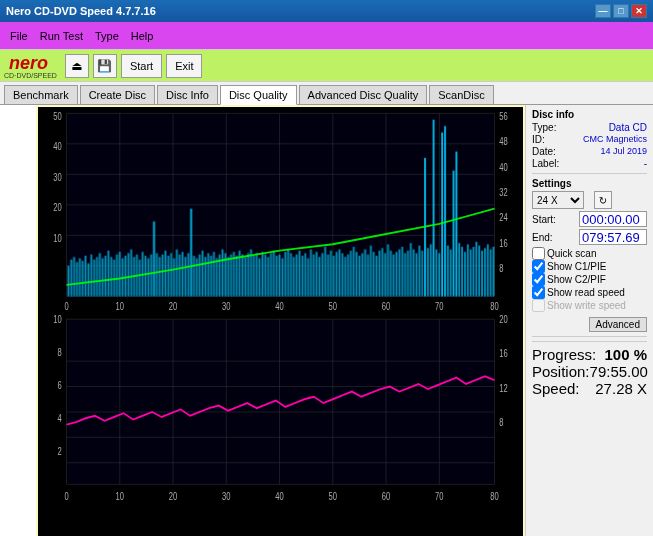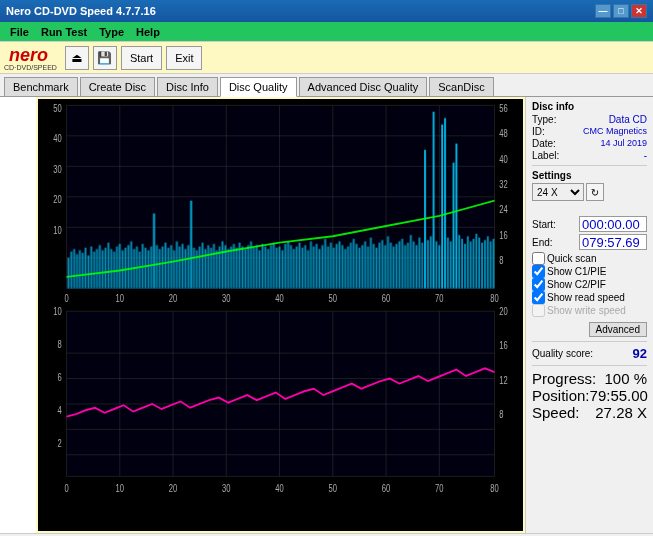--- a/index.html
+++ b/index.html
@@ -19,34 +19,33 @@
     }
     .title-bar-buttons { display: flex; gap: 2px; }
     .title-btn {
       width: 16px; height: 14px; background: #5599cc; border: 1px solid #3377aa;
       color: white; font-size: 9px; display: flex; align-items: center; justify-content: center;
       cursor: pointer;
     }
 
     
     .menu-bar {
-      background: #22c55e;
-      height: 20px;
+      background: #d946ef;
+      height: 28px;
       display: flex;
       align-items: center;
       padding: 0 4px;
       border-bottom: 1px solid #ccc;
       font-size: 11px;
-      font-weight: bold;
     }
     .menu-item { padding: 2px 6px; cursor: pointer; }
 
     
     .toolbar {
-      background: #fef9c3;
+      background: #bef264;
       height: 32px;
       display: flex;
       align-items: center;
       padding: 2px 4px;
       gap: 4px;
       border-bottom: 1px solid #ccc;
     }
     .nero-logo { font-size: 18px; font-weight: bold; color: #cc0000; margin-right: 4px; font-style: italic; }
     .nero-sub { font-size: 7px; color: #333; margin-top: -2px; }
     .drive-select {
@@ -104,21 +103,21 @@
       overflow: hidden;
     }
     .panel-section-title { font-weight: bold; margin-bottom: 2px; font-size: 10px; }
     .panel-row { display: flex; justify-content: space-between; margin-bottom: 1px; }
     .panel-value { color: #0000cc; }
     .divider { border-top: 1px solid #ccc; margin: 4px 0; }
     .input-field {
       border: 1px solid #999; background: white; height: 16px; font-size: 13px;
       padding: 0 2px; width: 68px; color: #0000cc;
     }
-    .settings-row { display: flex; align-items: center; gap: 2px; margin-bottom: 15px; }
+    .settings-row { display: flex; align-items: center; gap: 10px; margin-bottom: 2px; }
     .checkbox-label { display: flex; align-items: center; gap: 2px; cursor: pointer; font-size: 10px; }
     .speed-select { width: 52px; height: 18px; font-size: 10px; border: 1px solid #999; }
     .advanced-btn {
       background: #e0e0e0; border: 1px solid #999; padding: 1px 6px;
       font-size: 10px; cursor: pointer; margin-top: 2px;
     }
     .quality-score-label { font-size: 10px; }
     .quality-score-value { font-size: 13px; font-weight: bold; color: #0000aa; }
     .progress-row { display: flex; justify-content: space-between; font-size: 15px; }
 
@@ -485,30 +484,26 @@
       <input type="checkbox" disabled="" style="">
       <span>Show write speed</span>
     </label>
 
     <div style="text-align:right;margin-top:3px;">
       <button class="advanced-btn">Advanced</button>
     </div>
 
     <div class="divider"></div>
 
-    <div style="display:flex;justify-content:space-between;align-items:center;">
-      <span class="quality-score-label">Quality score:</span>
-      <span class="quality-score-value">92</span>
-    </div>
 
     <div class="divider"></div>
 
     <div class="progress-row">
       <span>Progress:</span>
-      <span style="font-weight:normal;">100 %</span>
+      <span style="font-weight:bold;">100 %</span>
     </div>
     <div class="progress-row">
       <span>Position:</span>
       <span>79:55.00</span>
     </div>
     <div class="progress-row">
       <span>Speed:</span>
       <span>27.28 X</span>
     </div>
   </div>

